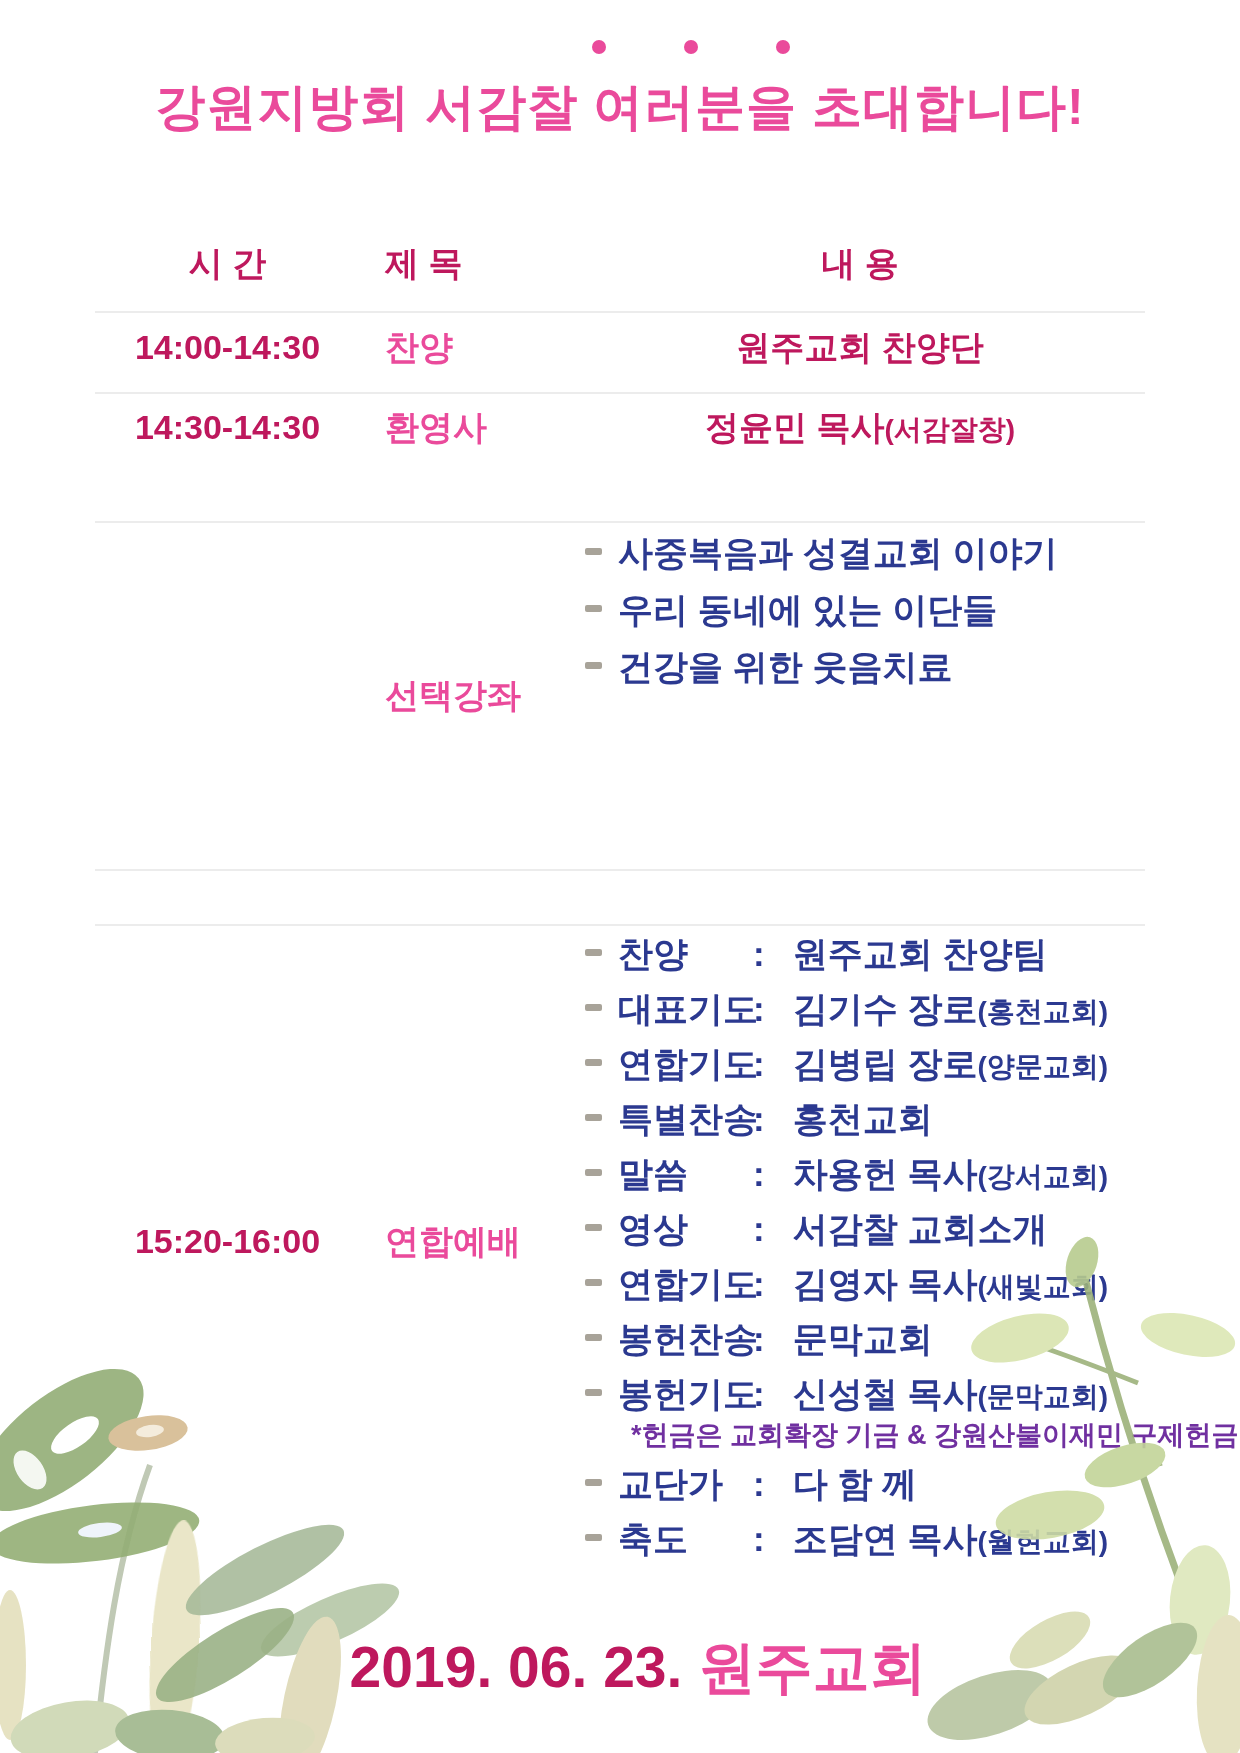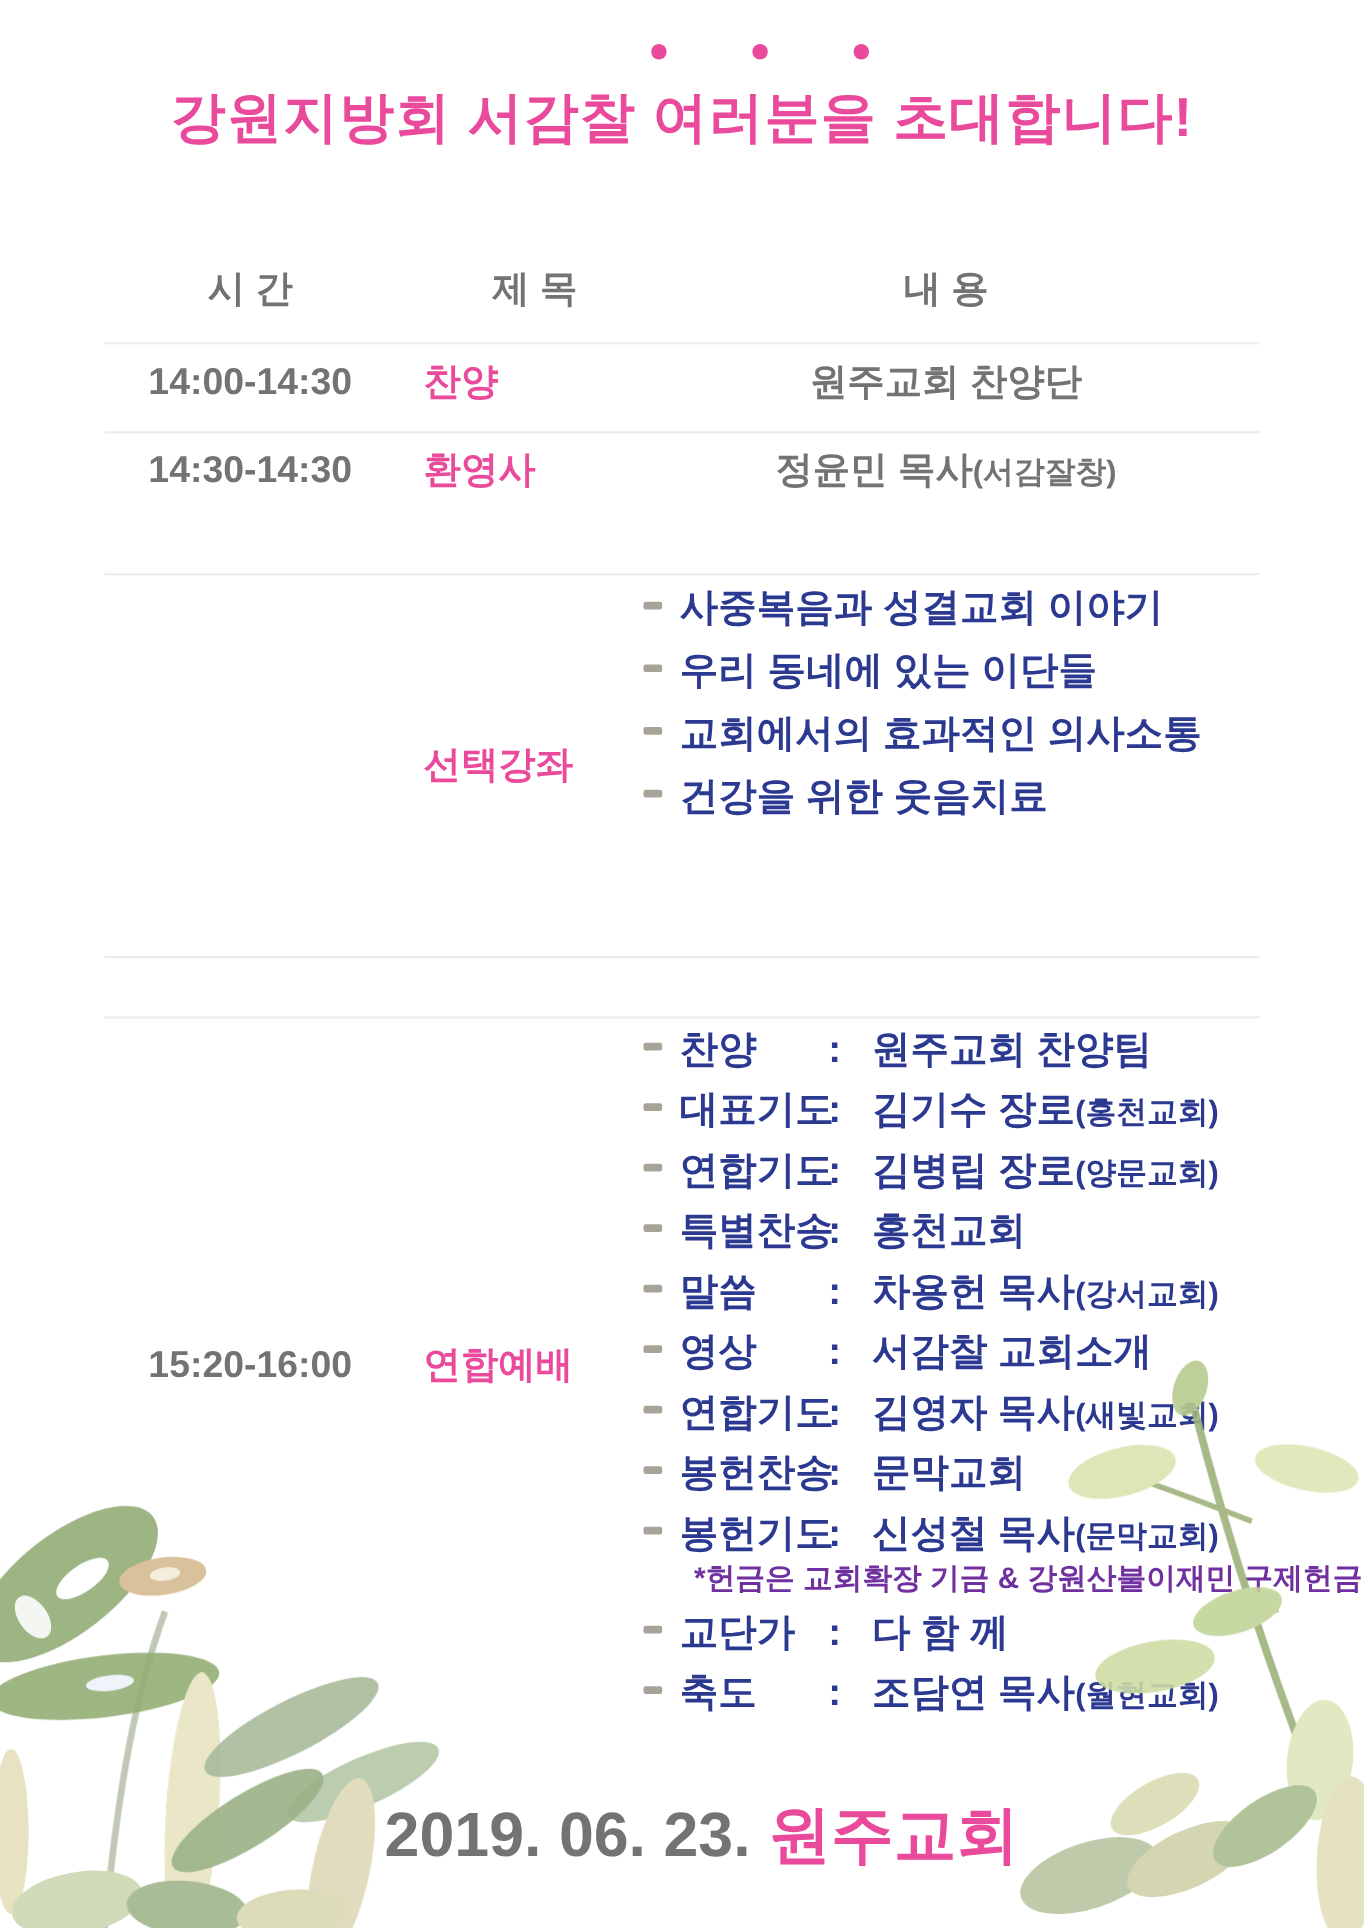--- a/index.html
+++ b/index.html
@@ -5,39 +5,39 @@
   html,body{margin:0;padding:0;background:#fff;}
   .poster{
     position:relative;
     width:1240px;height:1753px;
     background:#ffffff;
     overflow:hidden;
     font-family:Liberation Sans, sans-serif;
     font-weight:700;
   }
   
-  .navy{color:#737373;}
+  .navy{color:#be185d;}
   .pink{color:#ea4a9b;}
 
   
   .title-dots{
     position:absolute;top:40px;left:592px;width:198px;
     display:flex;justify-content:space-between;
   }
   .title-dots i{width:14px;height:14px;border-radius:50%;background:#ea4a9b;display:block;}
   .main-title{
     position:absolute;top:74px;left:0;width:100%;
     text-align:center;font-size:50px;letter-spacing:1px;
     color:#ea4a9b;white-space:nowrap;
   }
 
   
   .cell{position:absolute;height:56px;line-height:56px;font-size:34px;white-space:nowrap;}
   .col-time{left:115px;width:225px;text-align:center;}
-  .col-title{left:385px;width:140px;text-align:right;}
+  .col-title{left:385px;width:140px;text-align:left;}
   .col-title.spread{text-align:justify;text-align-last:justify;-moz-text-align-last:justify;}
   .col-content{left:660px;width:400px;text-align:center;}
 
   .divider{position:absolute;left:95px;width:1050px;height:2px;background:#ececec;}
 
   
   .items{position:absolute;left:585px;white-space:nowrap;}
   .item{height:57px;line-height:57px;font-size:35px;color:#2b3990;white-space:nowrap;}
   .item4{height:55px;line-height:55px;}
   .dash{
@@ -100,21 +100,20 @@
   <div class="cell col-content navy" style="top:399px;">
     <span>정윤민 목사</span><span class="inote">(서감잘창)</span>
   </div>
 
   <div class="divider" style="top:521px;"></div>
 
   <div class="cell col-title spread pink" style="top:667px;">선택강좌</div>
   <div class="items" style="top:524px;">
     <div class="item"><span class="dash"></span><span>사중복음과 성결교회 이야기</span></div>
     <div class="item"><span class="dash"></span><span>우리 동네에 있는 이단들</span></div>
-    <div class="item"><span class="dash"></span><span>교회에서의 효과적인 의사소통</span></div>
     <div class="item"><span class="dash"></span><span>건강을 위한 웃음치료</span></div>
   </div>
 
   <div class="divider" style="top:869px;"></div>
   <div class="divider" style="top:924px;"></div>
 
   <div class="cell col-time navy" style="top:1213px;">15:20-16:00</div>
   <div class="cell col-title spread pink" style="top:1213px;">연합예배</div>
 
   <div class="items" style="top:926px;">

